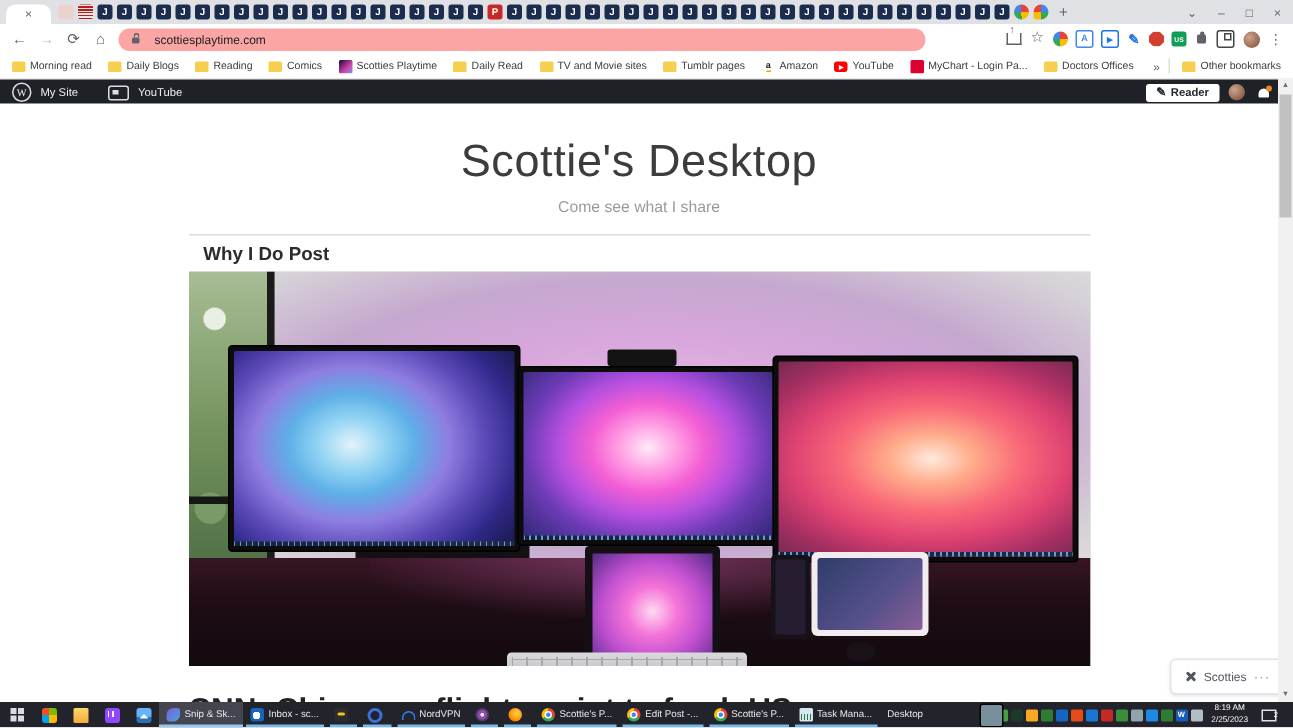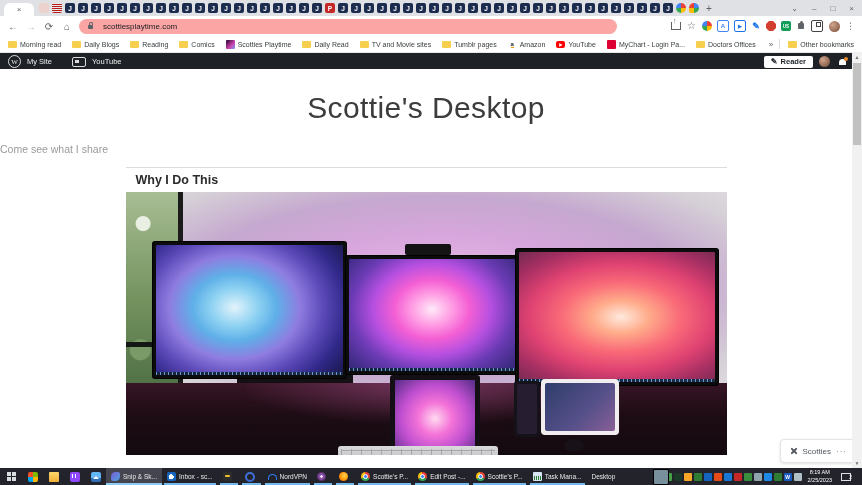--- a/index.html
+++ b/index.html
@@ -63,21 +63,21 @@
   .write-btn{margin-left:auto;background:#fff;color:#23282d;border-radius:2px;height:12px;display:flex;align-items:center;padding:0 7px;gap:3px;font-size:7.5px;font-weight:bold}
   .write-pen{font-size:8px}
   .admin-avatar{width:11px;height:11px;border-radius:50%;background:radial-gradient(circle at 35% 35%,#cfa58c,#6e4530)}
   .bell{width:10px;height:9px;position:relative;margin-left:2px}
   .bell::before{content:"";position:absolute;left:1px;top:2px;width:7px;height:6px;background:#fff;border-radius:4px 4px 1px 1px}
   .bell::after{content:"";position:absolute;right:0;top:0;width:4px;height:4px;background:#e8862a;border-radius:50%}
 
   
   .page{position:absolute;top:69px;left:0;right:10px;bottom:17px;background:#fff;overflow:hidden}
   .site-title{margin-top:22px;text-align:center;font-size:30px;font-weight:300;color:#3c3c3c;letter-spacing:.4px}
-  .tagline{text-align:left;font-size:10.5px;color:#9a9a9a;margin-top:18px}
+  .tagline{text-align:center;font-size:10.5px;color:#9a9a9a;margin-top:7px}
   .content-col{width:601px;margin:12px auto 0}
   .divider{border-top:1px solid #dcdcdc}
   .section-heading{font-size:12.5px;font-weight:bold;color:#2b2b2b;margin:5px 0 5px 10px}
 
   
   .hero{position:relative;width:601px;height:263px;overflow:hidden;background:#d8cfd8}
   .wall{position:absolute;inset:0;background:
     radial-gradient(ellipse 75% 62% at 52% 36%,#e9bce8 0%,#d7a6dc 32%,#c5a8cf 55%,#d6d1d7 78%,#e6e3e6 100%)}
   .window{position:absolute;left:0;top:0;width:57px;height:100%;background:
     radial-gradient(circle at 30% 12%,#e9efe2 0 7px,transparent 8px),
@@ -356,21 +356,21 @@
     <span class="admin-avatar"></span>
     <span class="bell"></span>
   </div>
 
   <div class="page">
     <div class="site-title">Scottie's Desktop</div>
     <div class="tagline">Come see what I share</div>
 
     <div class="content-col">
       <div class="divider"></div>
-      <div class="section-heading">Why I Do This</div>
+      <div class="section-heading">Why I Do Post</div>
 
       <div class="hero" role="img" aria-label="Triple-monitor desk setup with colorful abstract burst wallpapers, small tablet and keyboard on a dark desk, purple-lit wall, window with greenery at left">
         <div class="wall"></div>
         <div class="window"></div>
         <div class="win-frame-h"></div>
         <div class="tower"></div>
         <div class="desk"></div>
         <div class="mon mon-left">
             <div class="scr scr-left"></div>
           </div>

